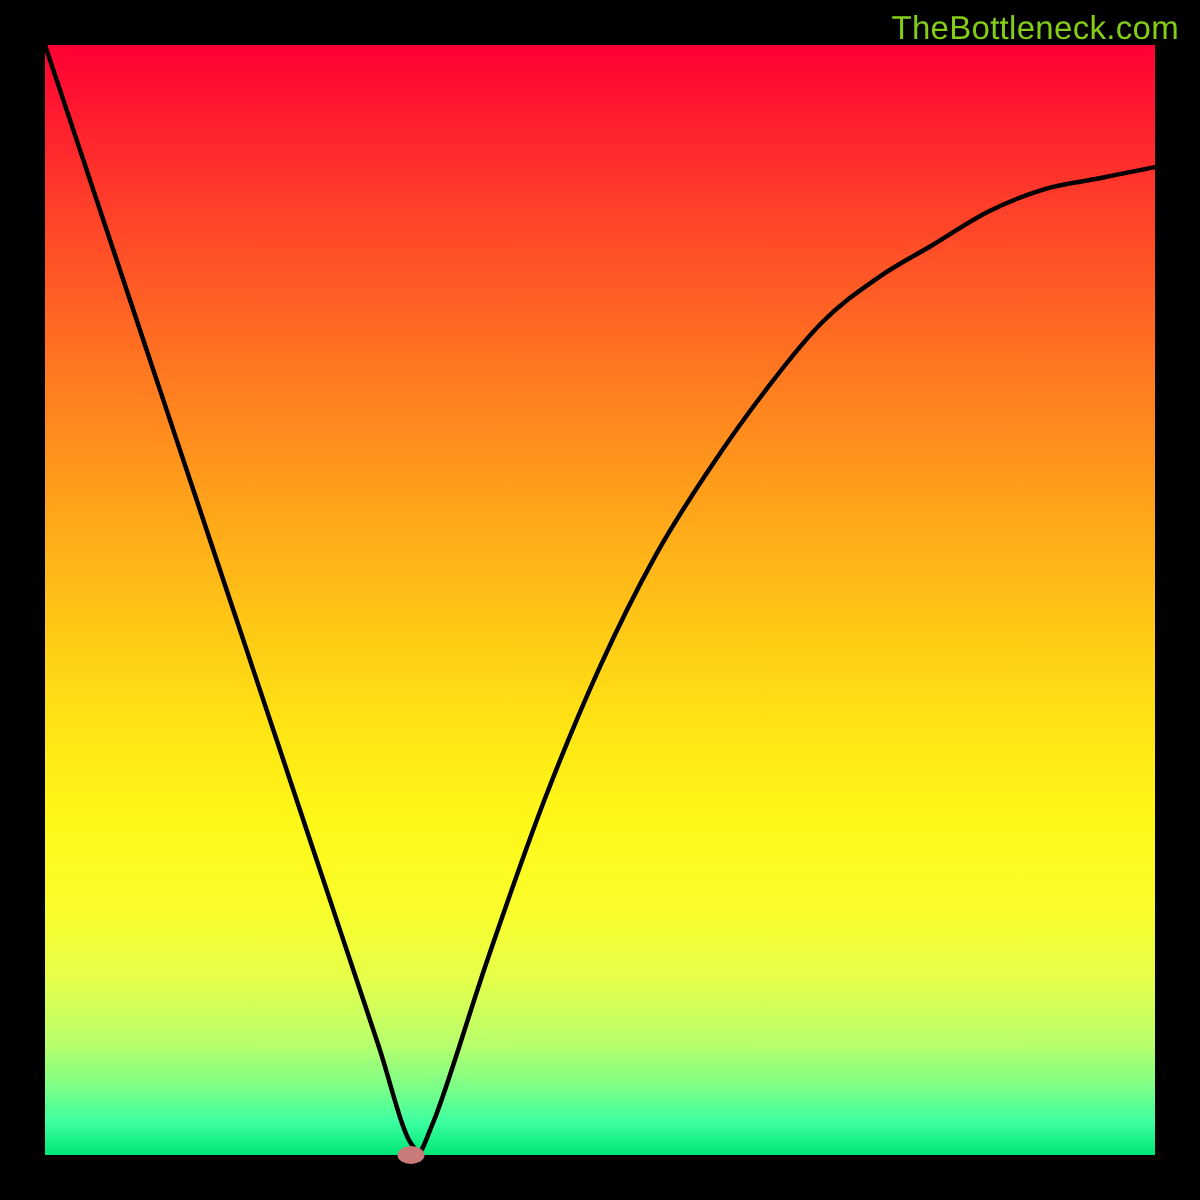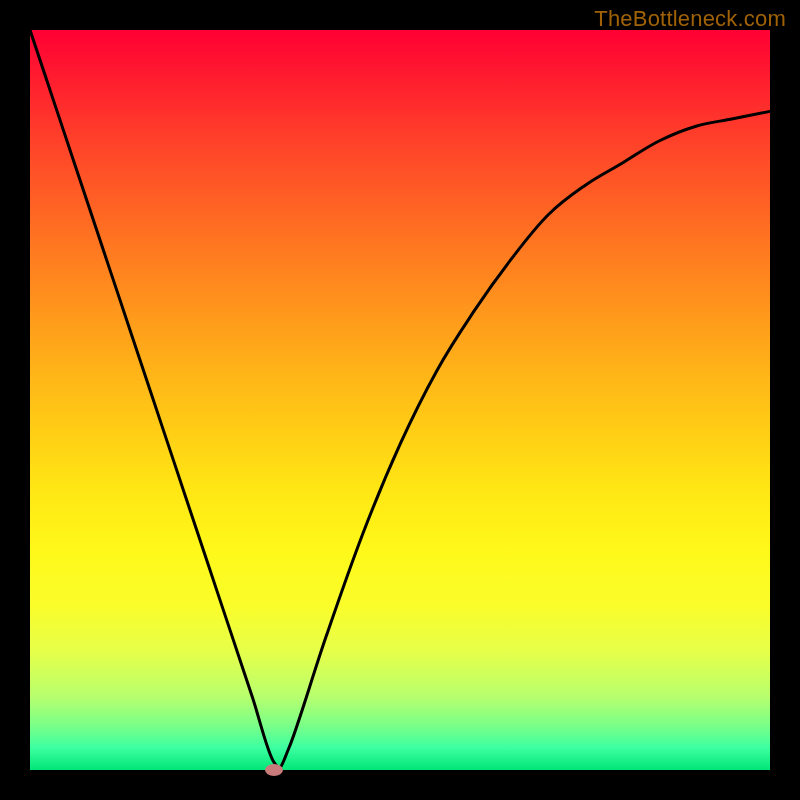--- a/index.html
+++ b/index.html
@@ -41,21 +41,21 @@
       #b8ff6d 90%,
       #7aff88 94%,
       #3dffa1 97%,
       #00e676 100%
     );
   }
   .watermark {
     position: absolute;
     top: 6px;
     right: 14px;
-    color: #a16207;
+    color: #84cc16;
     font-size: 22px;
     font-weight: 500;
     letter-spacing: 0.2px;
   }
   svg.curve-layer {
     position: absolute;
     left: 0;
     top: 0;
     width: 740px;
     height: 740px;

